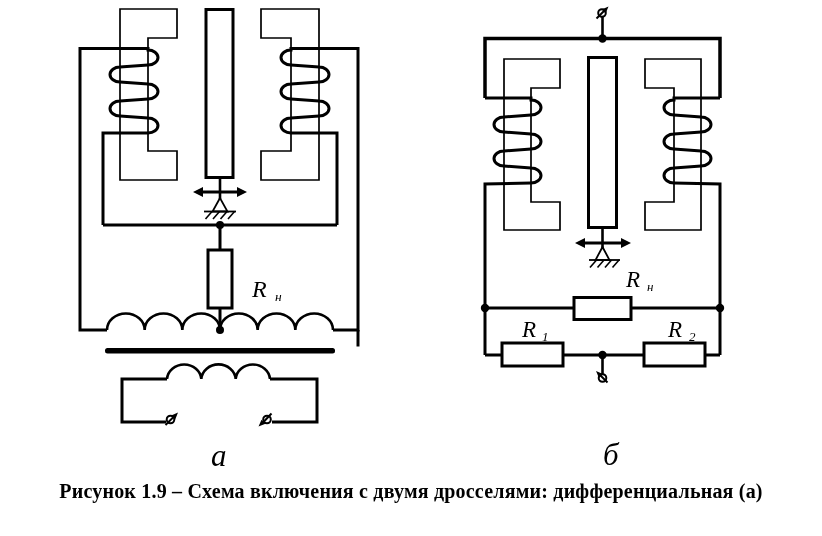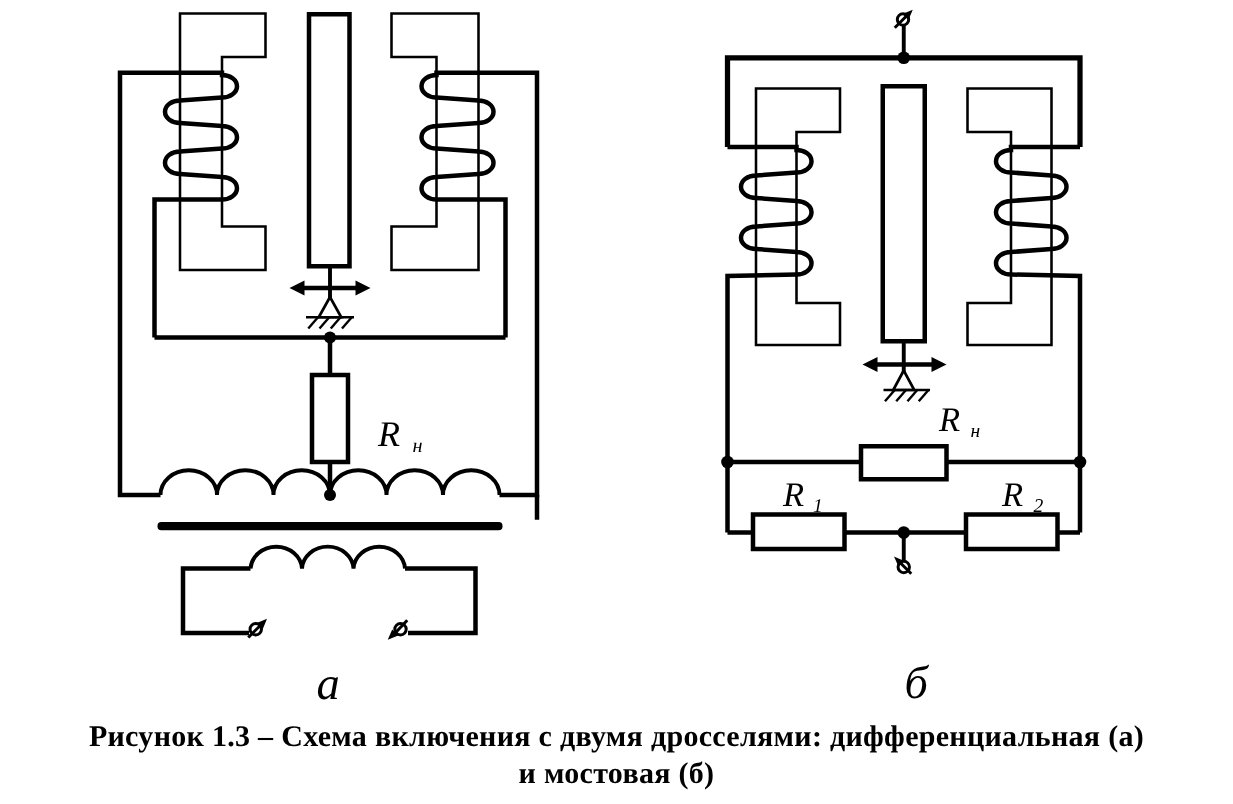--- a/index.html
+++ b/index.html
@@ -134,16 +134,15 @@
       <text x="647" y="291" font-size="13">н</text>
       <text x="522" y="337" font-size="23">R</text>
       <text x="542" y="341" font-size="13">1</text>
       <text x="668" y="337" font-size="23">R</text>
       <text x="689" y="341" font-size="13">2</text>
       <text x="603" y="465" font-size="31">б</text>
     </g>
   </svg>
 
   <div class="caption">
-    <div>Рисунок 1.3 – Схема включения с двумя дросселями: дифференциальная (а)</div>
-    <div>и мостовая (б)</div>
+    <div>Рисунок 1.9 – Схема включения с двумя дросселями: дифференциальная (а)</div>
   </div>
 </div>
 
 </body></html>

